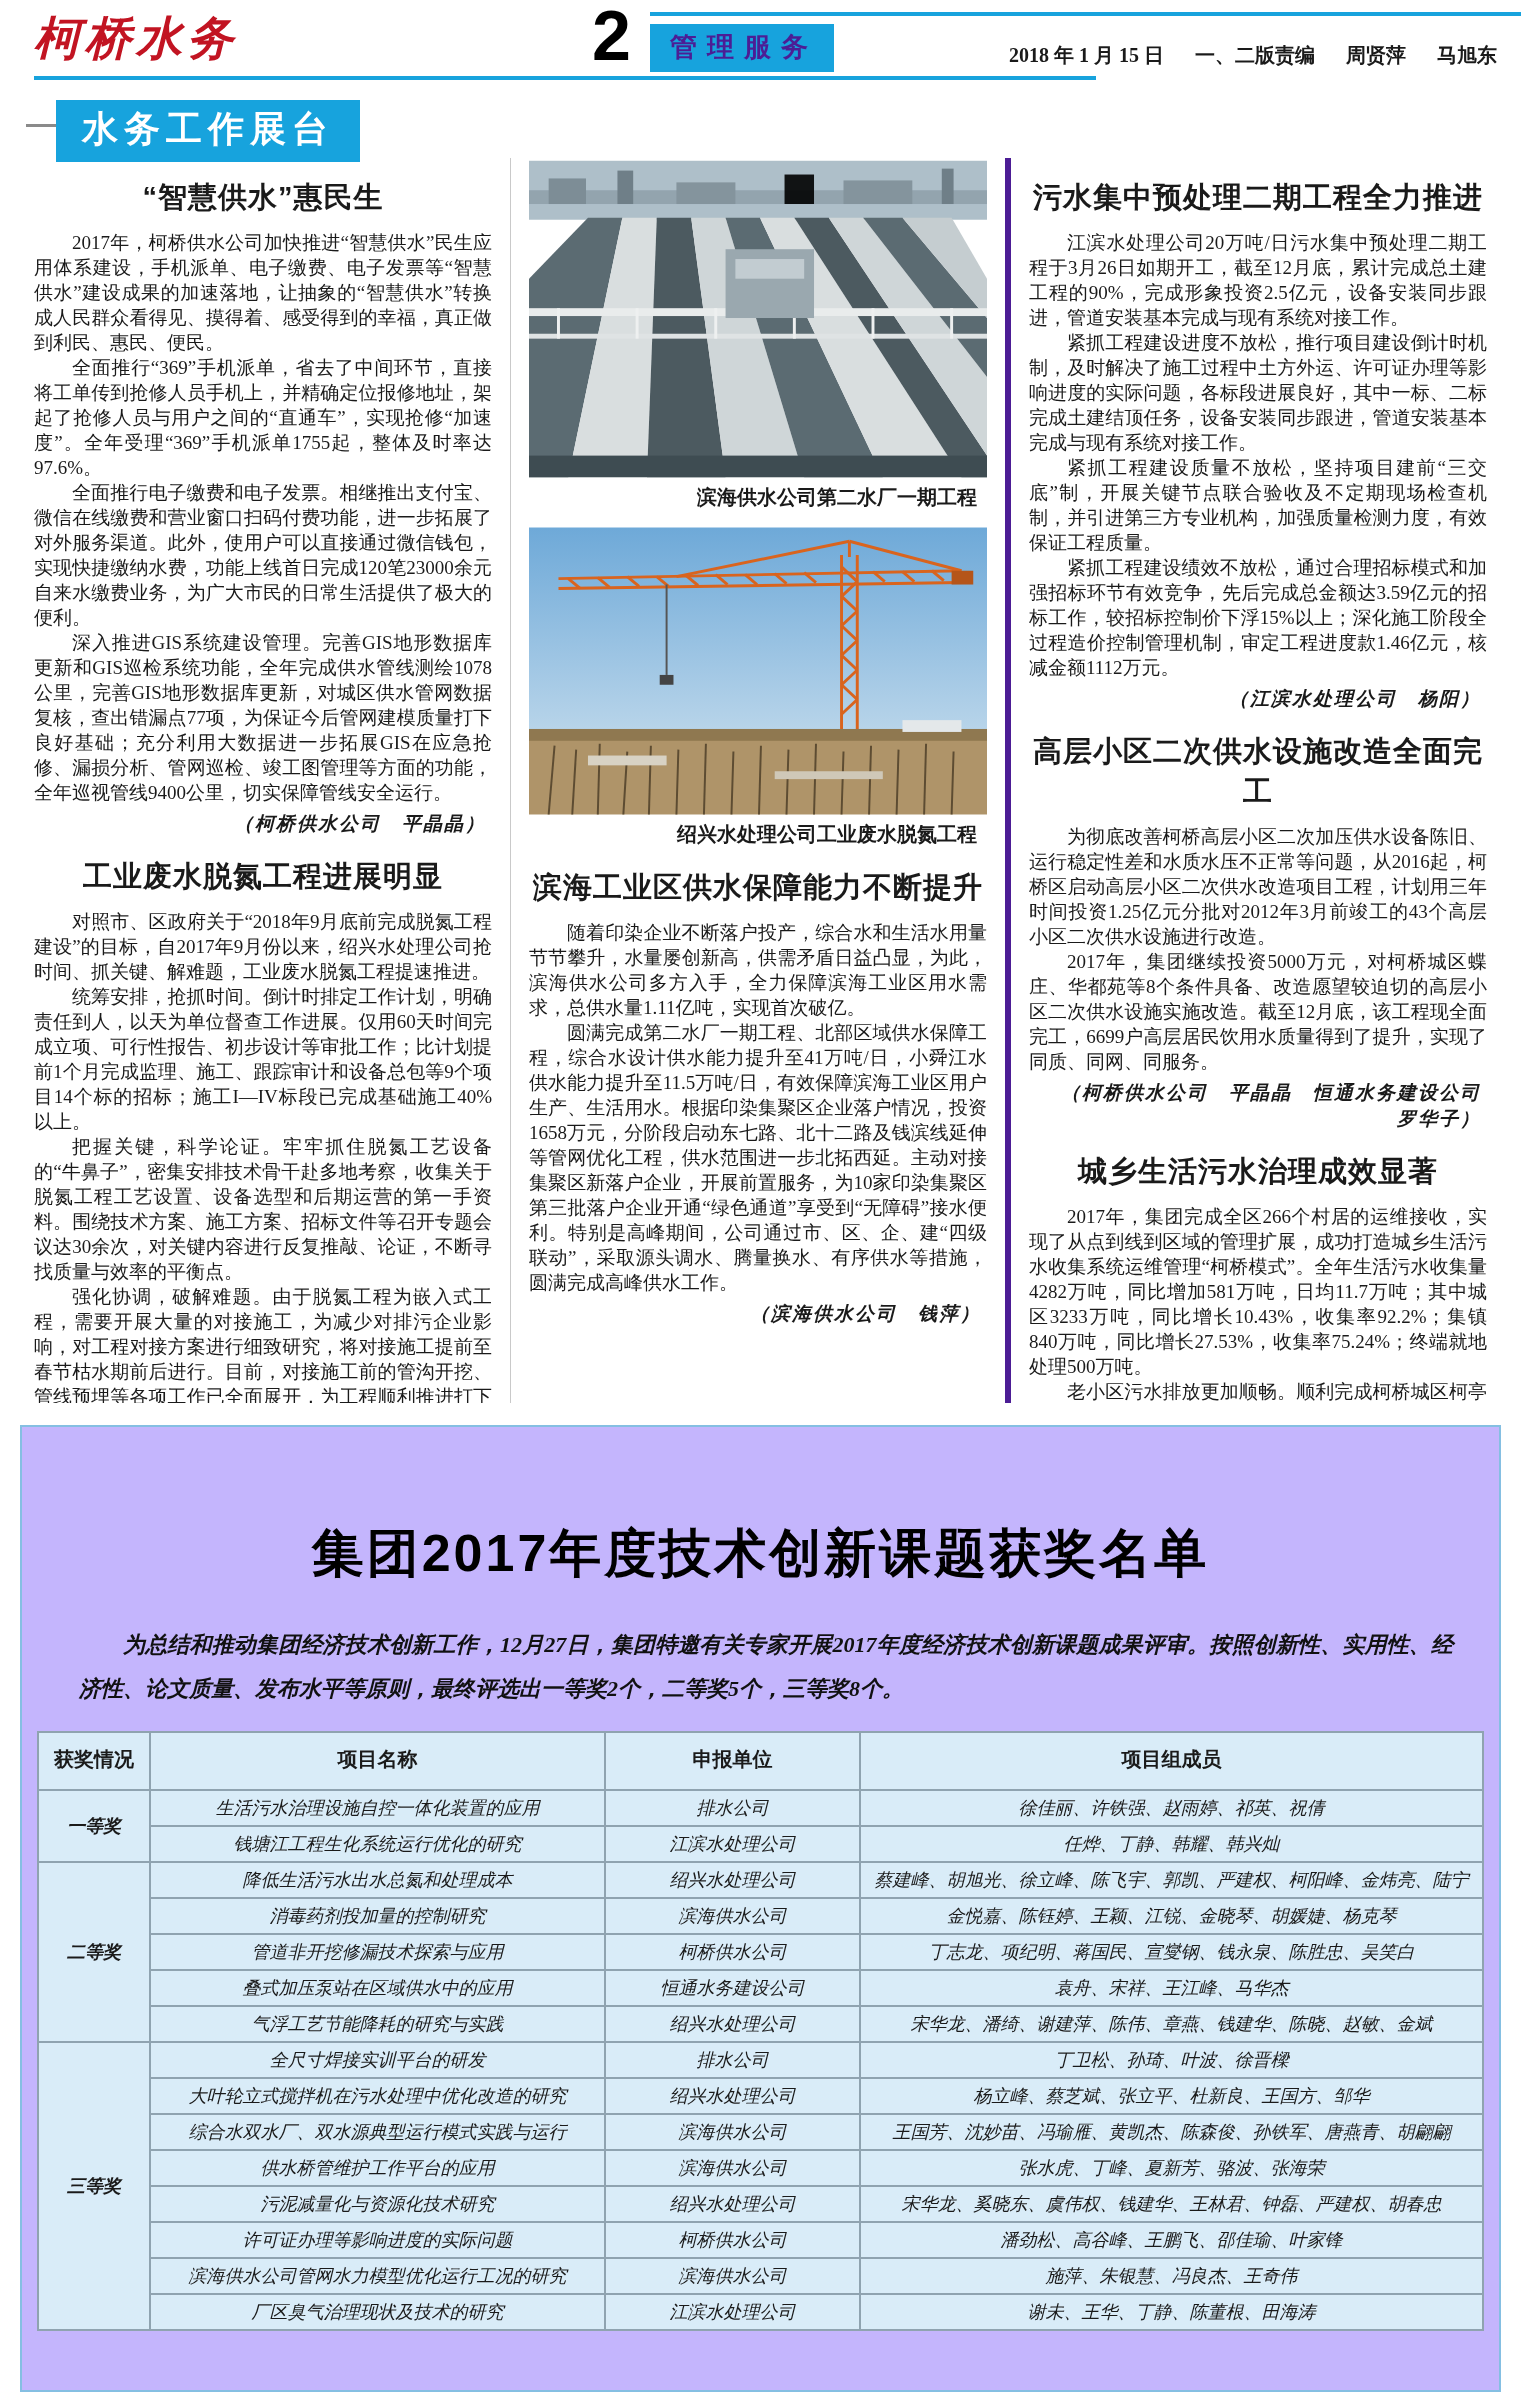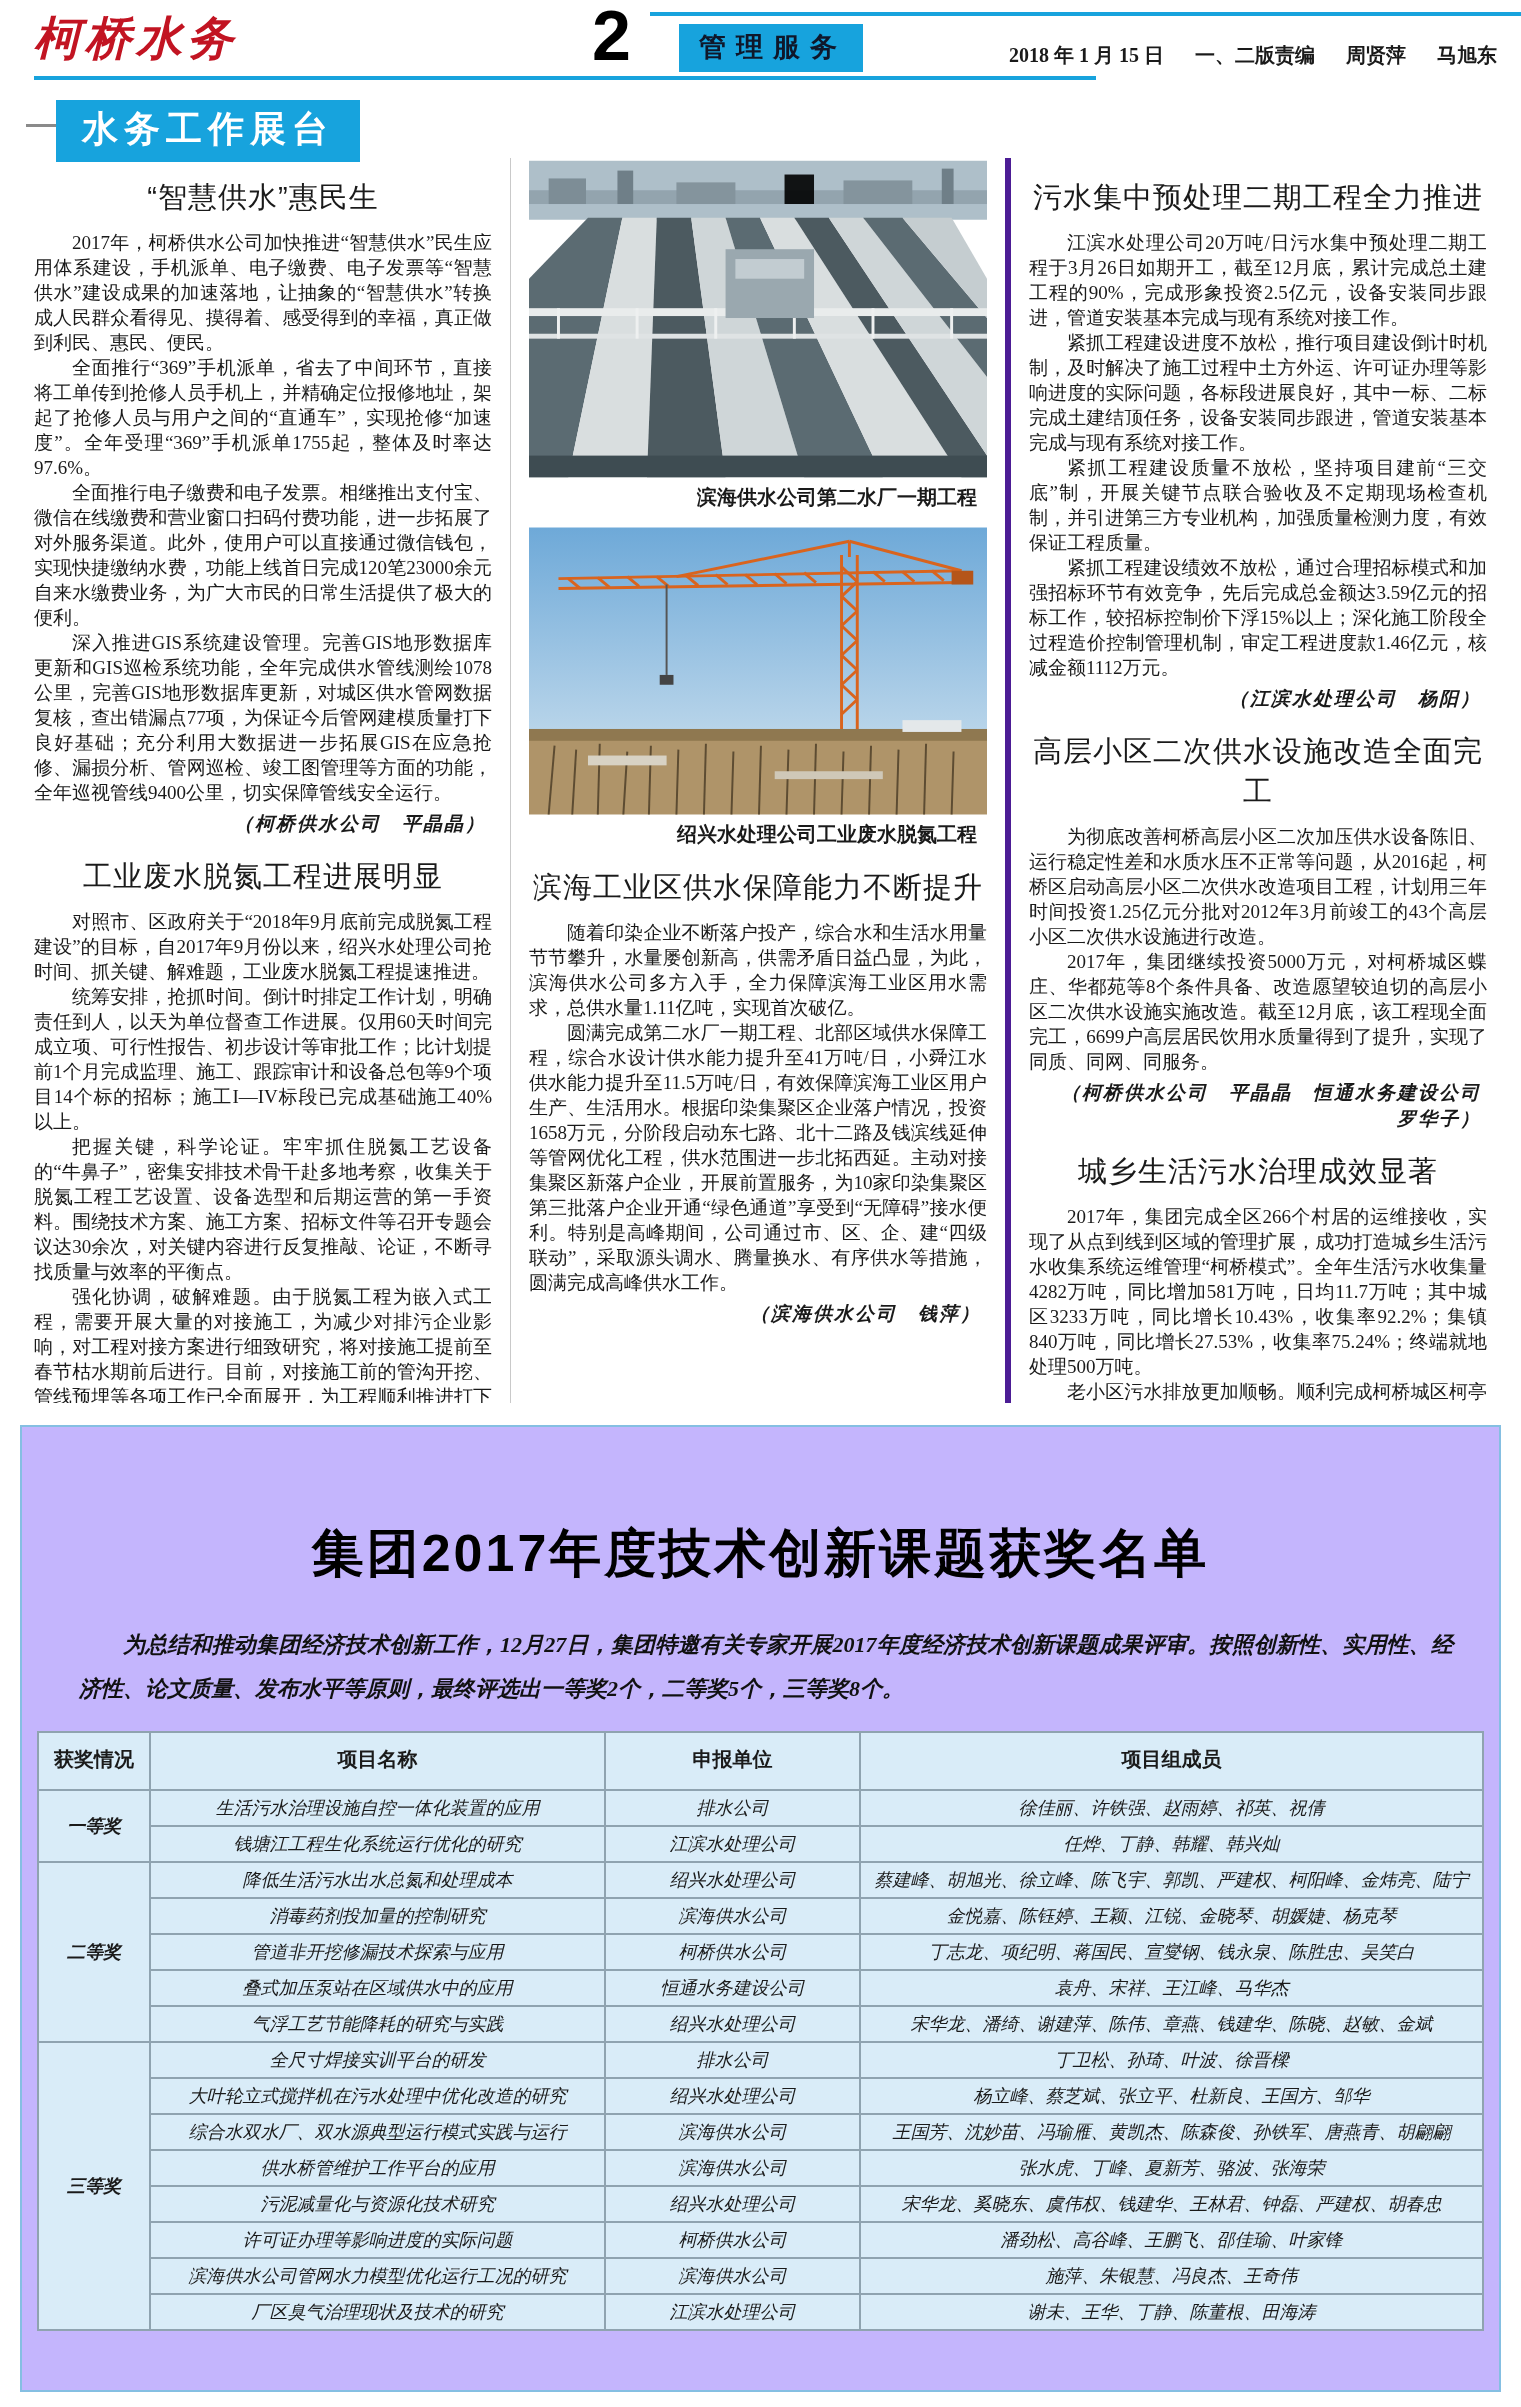--- a/index.html
+++ b/index.html
@@ -5,42 +5,42 @@
   html,body{margin:0;padding:0;background:#e8e8e8;}
   .page{position:relative;width:1521px;height:2407px;background:#ffffff;margin:0 auto;overflow:hidden;
         font-family:"Liberation Serif","DejaVu Serif",serif;color:#1a1a1a;}
 
   
   .masthead{position:absolute;left:0;top:0;width:100%;height:90px;}
   .logo{position:absolute;left:34px;top:8px;font-size:46px;font-weight:bold;font-style:italic;
         color:#c21422;letter-spacing:5px;font-family:"DejaVu Serif",serif;}
   .pagenum{position:absolute;left:592px;top:-4px;font-size:70px;font-weight:900;
         font-family:"Liberation Sans",sans-serif;color:#000;}
-  .section-box{position:absolute;left:650px;top:24px;background:#17a3dd;color:#0f172a;
+  .section-box{position:absolute;left:650px;top:24px;background:#17a3dd;color:#4c1d95;
         font-family:"Liberation Sans",sans-serif;font-weight:bold;font-size:27px;
-        letter-spacing:10px;padding:5px 16px 7px 20px;margin-left:29px;}
+        letter-spacing:10px;padding:5px 16px 7px 20px;}
   .top-rule{position:absolute;left:650px;top:12px;width:871px;height:4px;background:#17a3dd;}
   .main-rule{position:absolute;left:34px;top:76px;width:1062px;height:4px;background:#17a3dd;}
   .dateline{position:absolute;right:24px;top:42px;font-size:20px;font-weight:bold;white-space:nowrap;}
   .dateline span{margin-left:26px;}
   .dateline .d{margin-left:0;}
 
   
   .banner-dash{position:absolute;left:26px;top:124px;width:30px;height:3px;background:#8a8a8a;}
   .banner{position:absolute;left:56px;top:100px;background:#17a3dd;color:#fff;
         font-family:"Liberation Sans",sans-serif;font-weight:bold;font-size:36px;
         letter-spacing:6px;padding:5px 26px 8px 26px;}
 
   
   .cols{position:absolute;left:34px;top:158px;width:1453px;height:1245px;display:flex;overflow:hidden;}
   .col{flex:1;padding:0 18px;overflow:hidden;}
   .col.first{padding-left:0;}
   .col.last{padding-right:0;}
   .col.mid{border-left:1px solid #c9c9c9;border-right:6px solid #4c1d95;}
-  .art-title{font-family:"Liberation Sans","DejaVu Sans",sans-serif;font-weight:normal;
+  .art-title{font-family:"Liberation Sans","DejaVu Sans",sans-serif;font-weight:bold;
         font-size:29px;text-align:center;margin:20px 0 12px 0;letter-spacing:1px;}
   .art p{font-size:19px;line-height:25px;text-align:justify;text-indent:2em;margin:0;}
   .byline{font-size:19px;font-weight:bold;font-style:italic;text-align:right;
         margin:6px 6px 6px 0;letter-spacing:2px;}
 
   
   .photo{width:100%;display:block;}
   .caption{font-family:"Liberation Sans","DejaVu Sans",sans-serif;font-weight:bold;
         font-size:20px;text-align:right;padding:4px 10px 0 0;margin-bottom:14px;}
 

